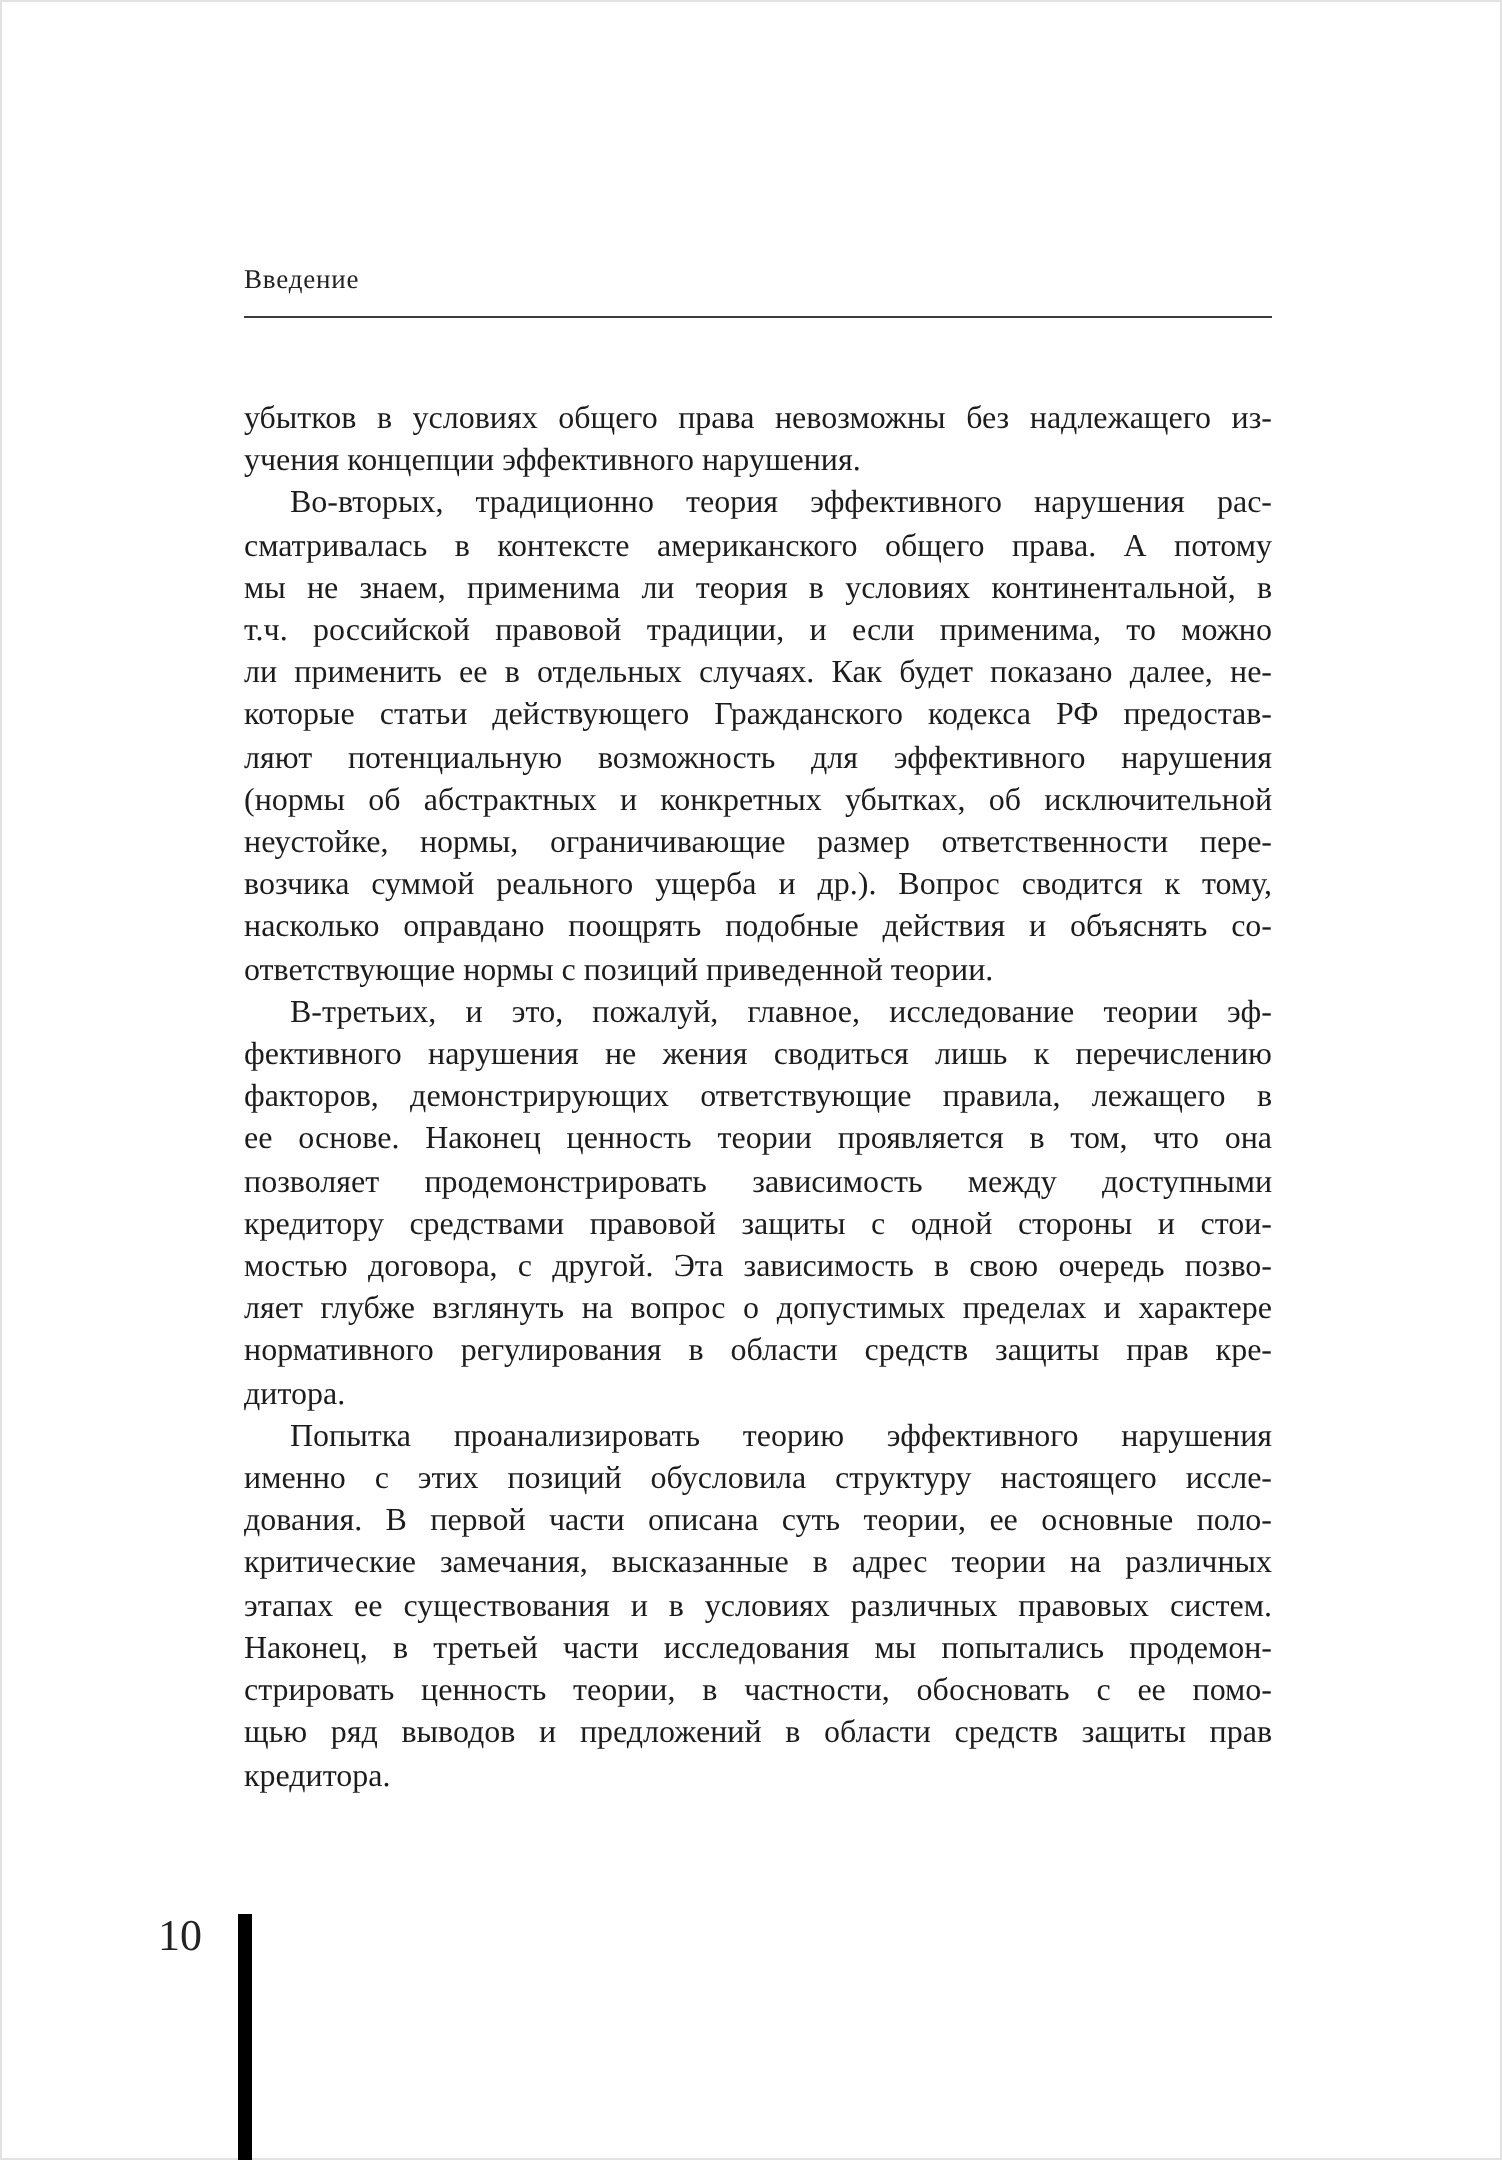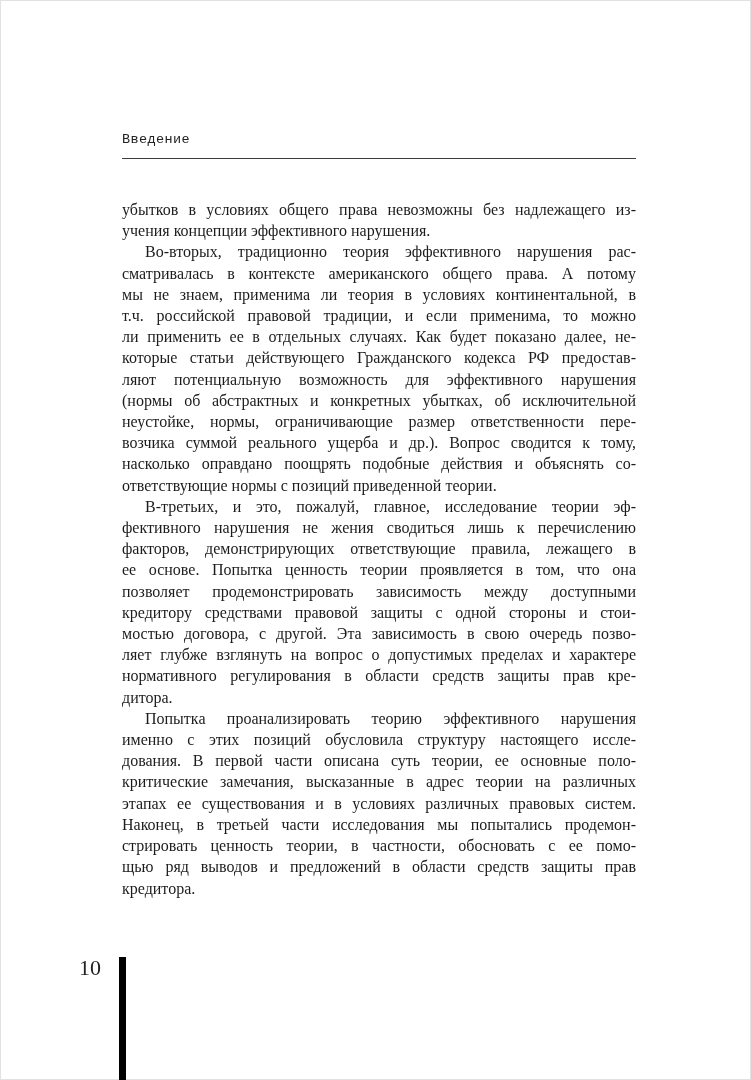--- a/index.html
+++ b/index.html
@@ -12,21 +12,21 @@
 
   .page {
     position: absolute; inset: 0;
     background: #ffffff;
     border: 1px solid #e2e2e2;
   }
 
   .running-head {
     position: absolute;
     left: 121px; top: 131px; width: 514px;
-    font-family: Liberation Mono, monospace;
+    font-family: Liberation Serif, serif;
     font-size: 13.5px;
     letter-spacing: 0.4px;
     color: #222222;
   }
   .header-rule {
     position: absolute;
     left: 121px; top: 157px; width: 514px; height: 1px;
     background: #3c3c3c;
   }
 
@@ -86,21 +86,21 @@
         <div class="line">(нормы об абстрактных и конкретных убытках, об исключительной</div>
         <div class="line">неустойке, нормы, ограничивающие размер ответственности пере-</div>
         <div class="line">возчика суммой реального ущерба и др.). Вопрос сводится к тому,</div>
         <div class="line">насколько оправдано поощрять подобные действия и объяснять со-</div>
         <div class="line last">ответствующие нормы с позиций приведенной теории.</div>
       </div>
       <div class="paragraph">
         <div class="line indent">В-третьих, и это, пожалуй, главное, исследование теории эф-</div>
         <div class="line">фективного нарушения не жения сводиться лишь к перечислению</div>
         <div class="line">факторов, демонстрирующих ответствующие правила, лежащего в</div>
-        <div class="line">ее основе. Попытка ценность теории проявляется в том, что она</div>
+        <div class="line">ее основе. Наконец ценность теории проявляется в том, что она</div>
         <div class="line">позволяет продемонстрировать зависимость между доступными</div>
         <div class="line">кредитору средствами правовой защиты с одной стороны и стои-</div>
         <div class="line">мостью договора, с другой. Эта зависимость в свою очередь позво-</div>
         <div class="line">ляет глубже взглянуть на вопрос о допустимых пределах и характере</div>
         <div class="line">нормативного регулирования в области средств защиты прав кре-</div>
         <div class="line last">дитора.</div>
       </div>
       <div class="paragraph">
         <div class="line indent">Попытка проанализировать теорию эффективного нарушения</div>
         <div class="line">именно с этих позиций обусловила структуру настоящего иссле-</div>

